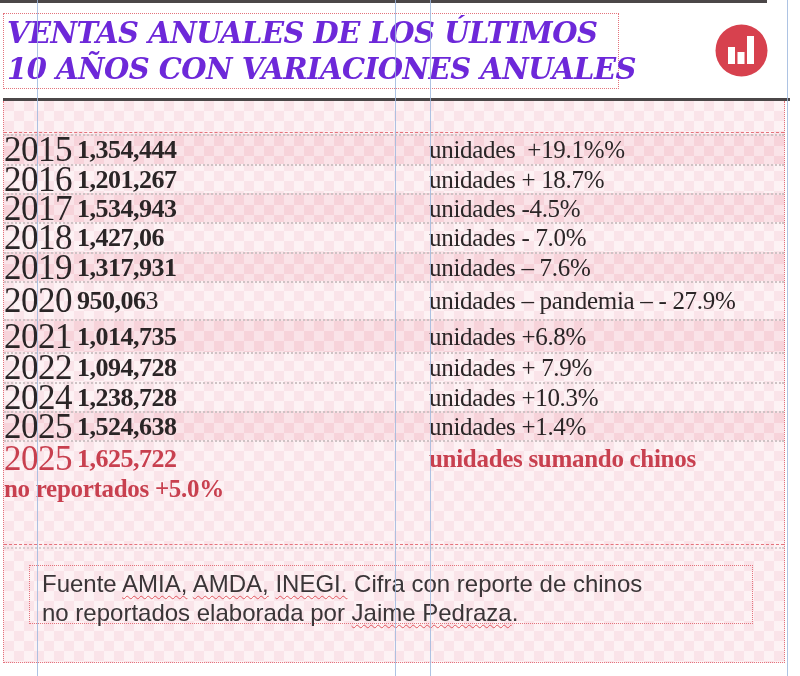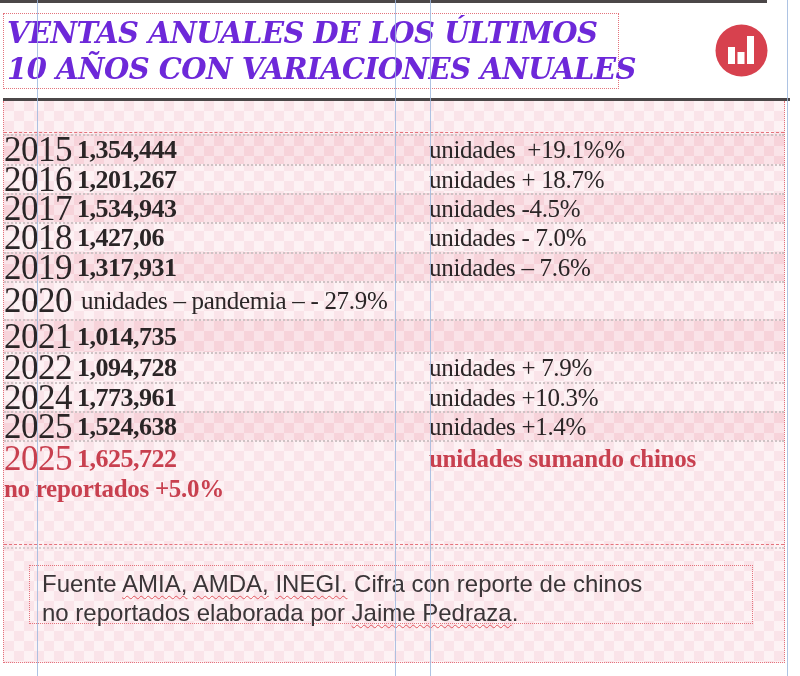--- a/index.html
+++ b/index.html
@@ -105,34 +105,36 @@
         <span class="num"><b>1,427,06</b><span class="tail"></span></span>
         <span class="rest">unidades - 7.0%</span>
       </div>
       <div class="row dark" style="height:29px">
         <span class="year">2019</span>
         <span class="num"><b>1,317,931</b><span class="tail"></span></span>
         <span class="rest">unidades – 7.6%</span>
       </div>
       <div class="row" style="height:38px">
         <span class="year">2020</span>
+        <span class="num"><b>950,06</b><span class="tail">3</span></span>
         <span class="rest">unidades – pandemia – - 27.9%</span>
       </div>
       <div class="row dark" style="height:33px">
         <span class="year">2021</span>
         <span class="num"><b>1,014,735</b><span class="tail"></span></span>
+        <span class="rest">unidades +6.8%</span>
       </div>
       <div class="row" style="height:30px">
         <span class="year">2022</span>
         <span class="num"><b>1,094,728</b><span class="tail"></span></span>
         <span class="rest">unidades + 7.9%</span>
       </div>
       <div class="row" style="height:29px">
         <span class="year">2024</span>
-        <span class="num"><b>1,773,961</b><span class="tail"></span></span>
+        <span class="num"><b>1,238,728</b><span class="tail"></span></span>
         <span class="rest">unidades +10.3%</span>
       </div>
       <div class="row dark" style="height:29px">
         <span class="year">2025</span>
         <span class="num"><b>1,524,638</b><span class="tail"></span></span>
         <span class="rest">unidades +1.4%</span>
       </div>
       <div class="row-red" style="height:70px">
         <div class="l1">
           <span class="year">2025</span>

